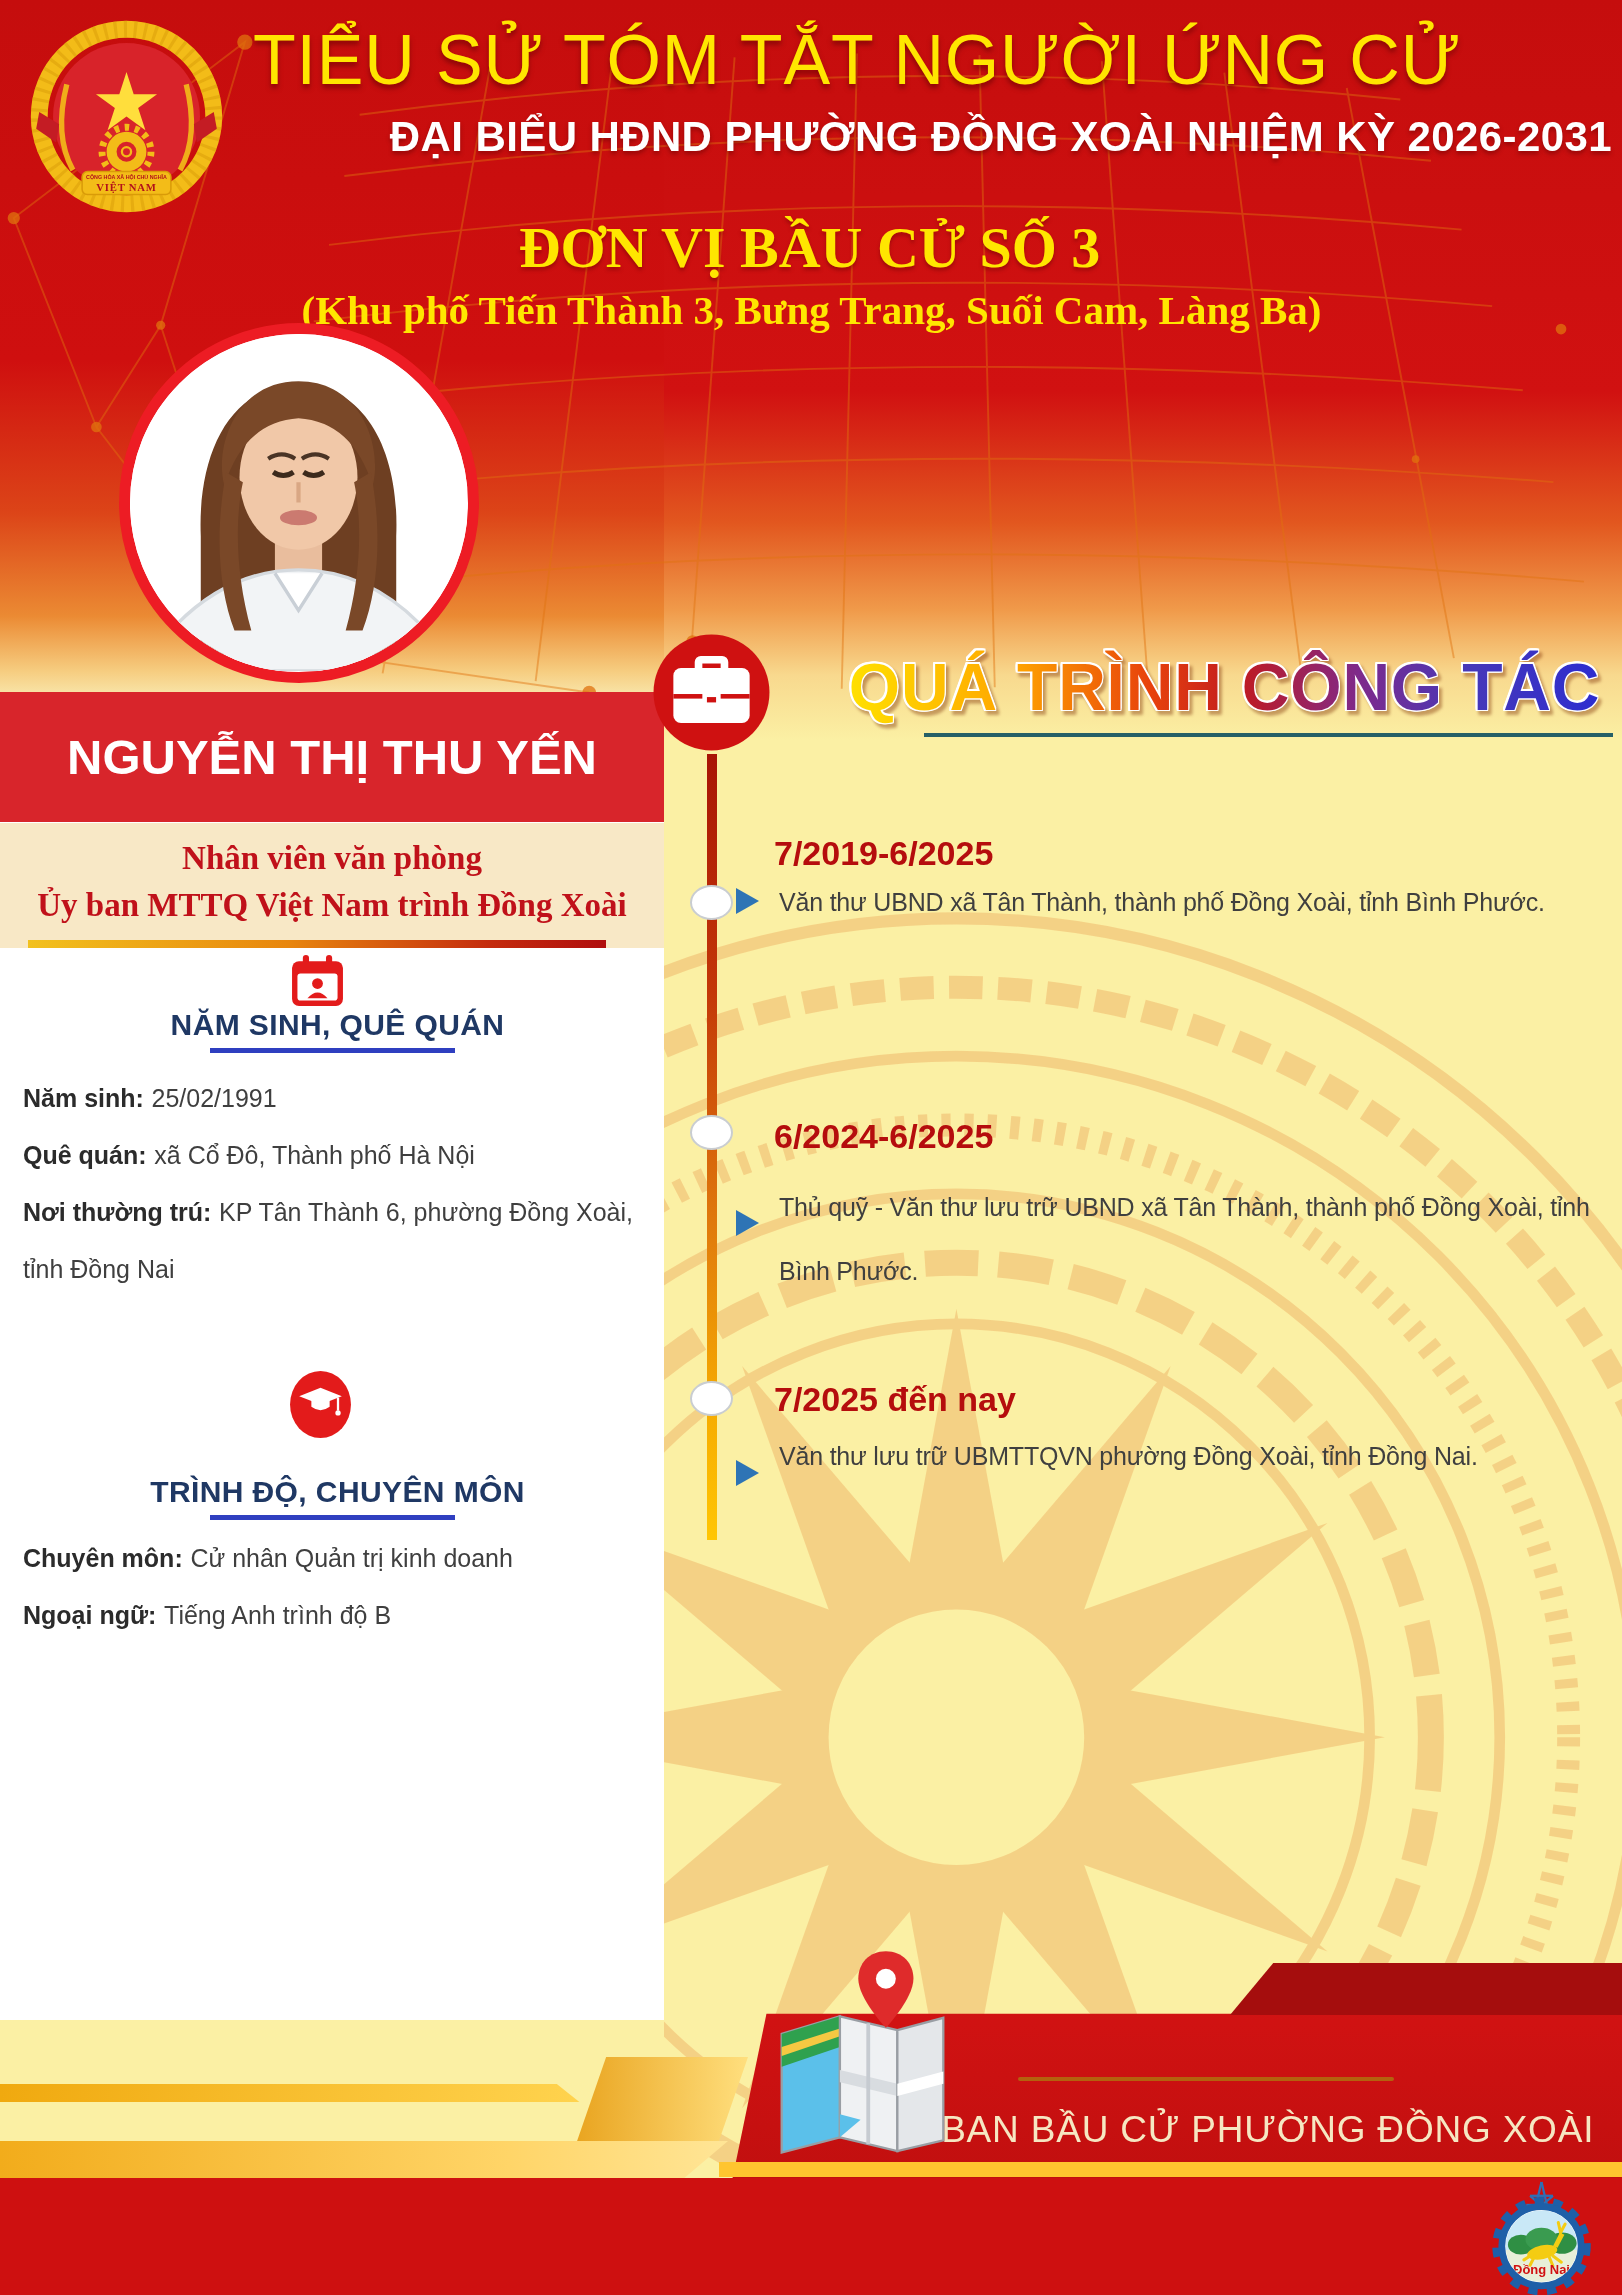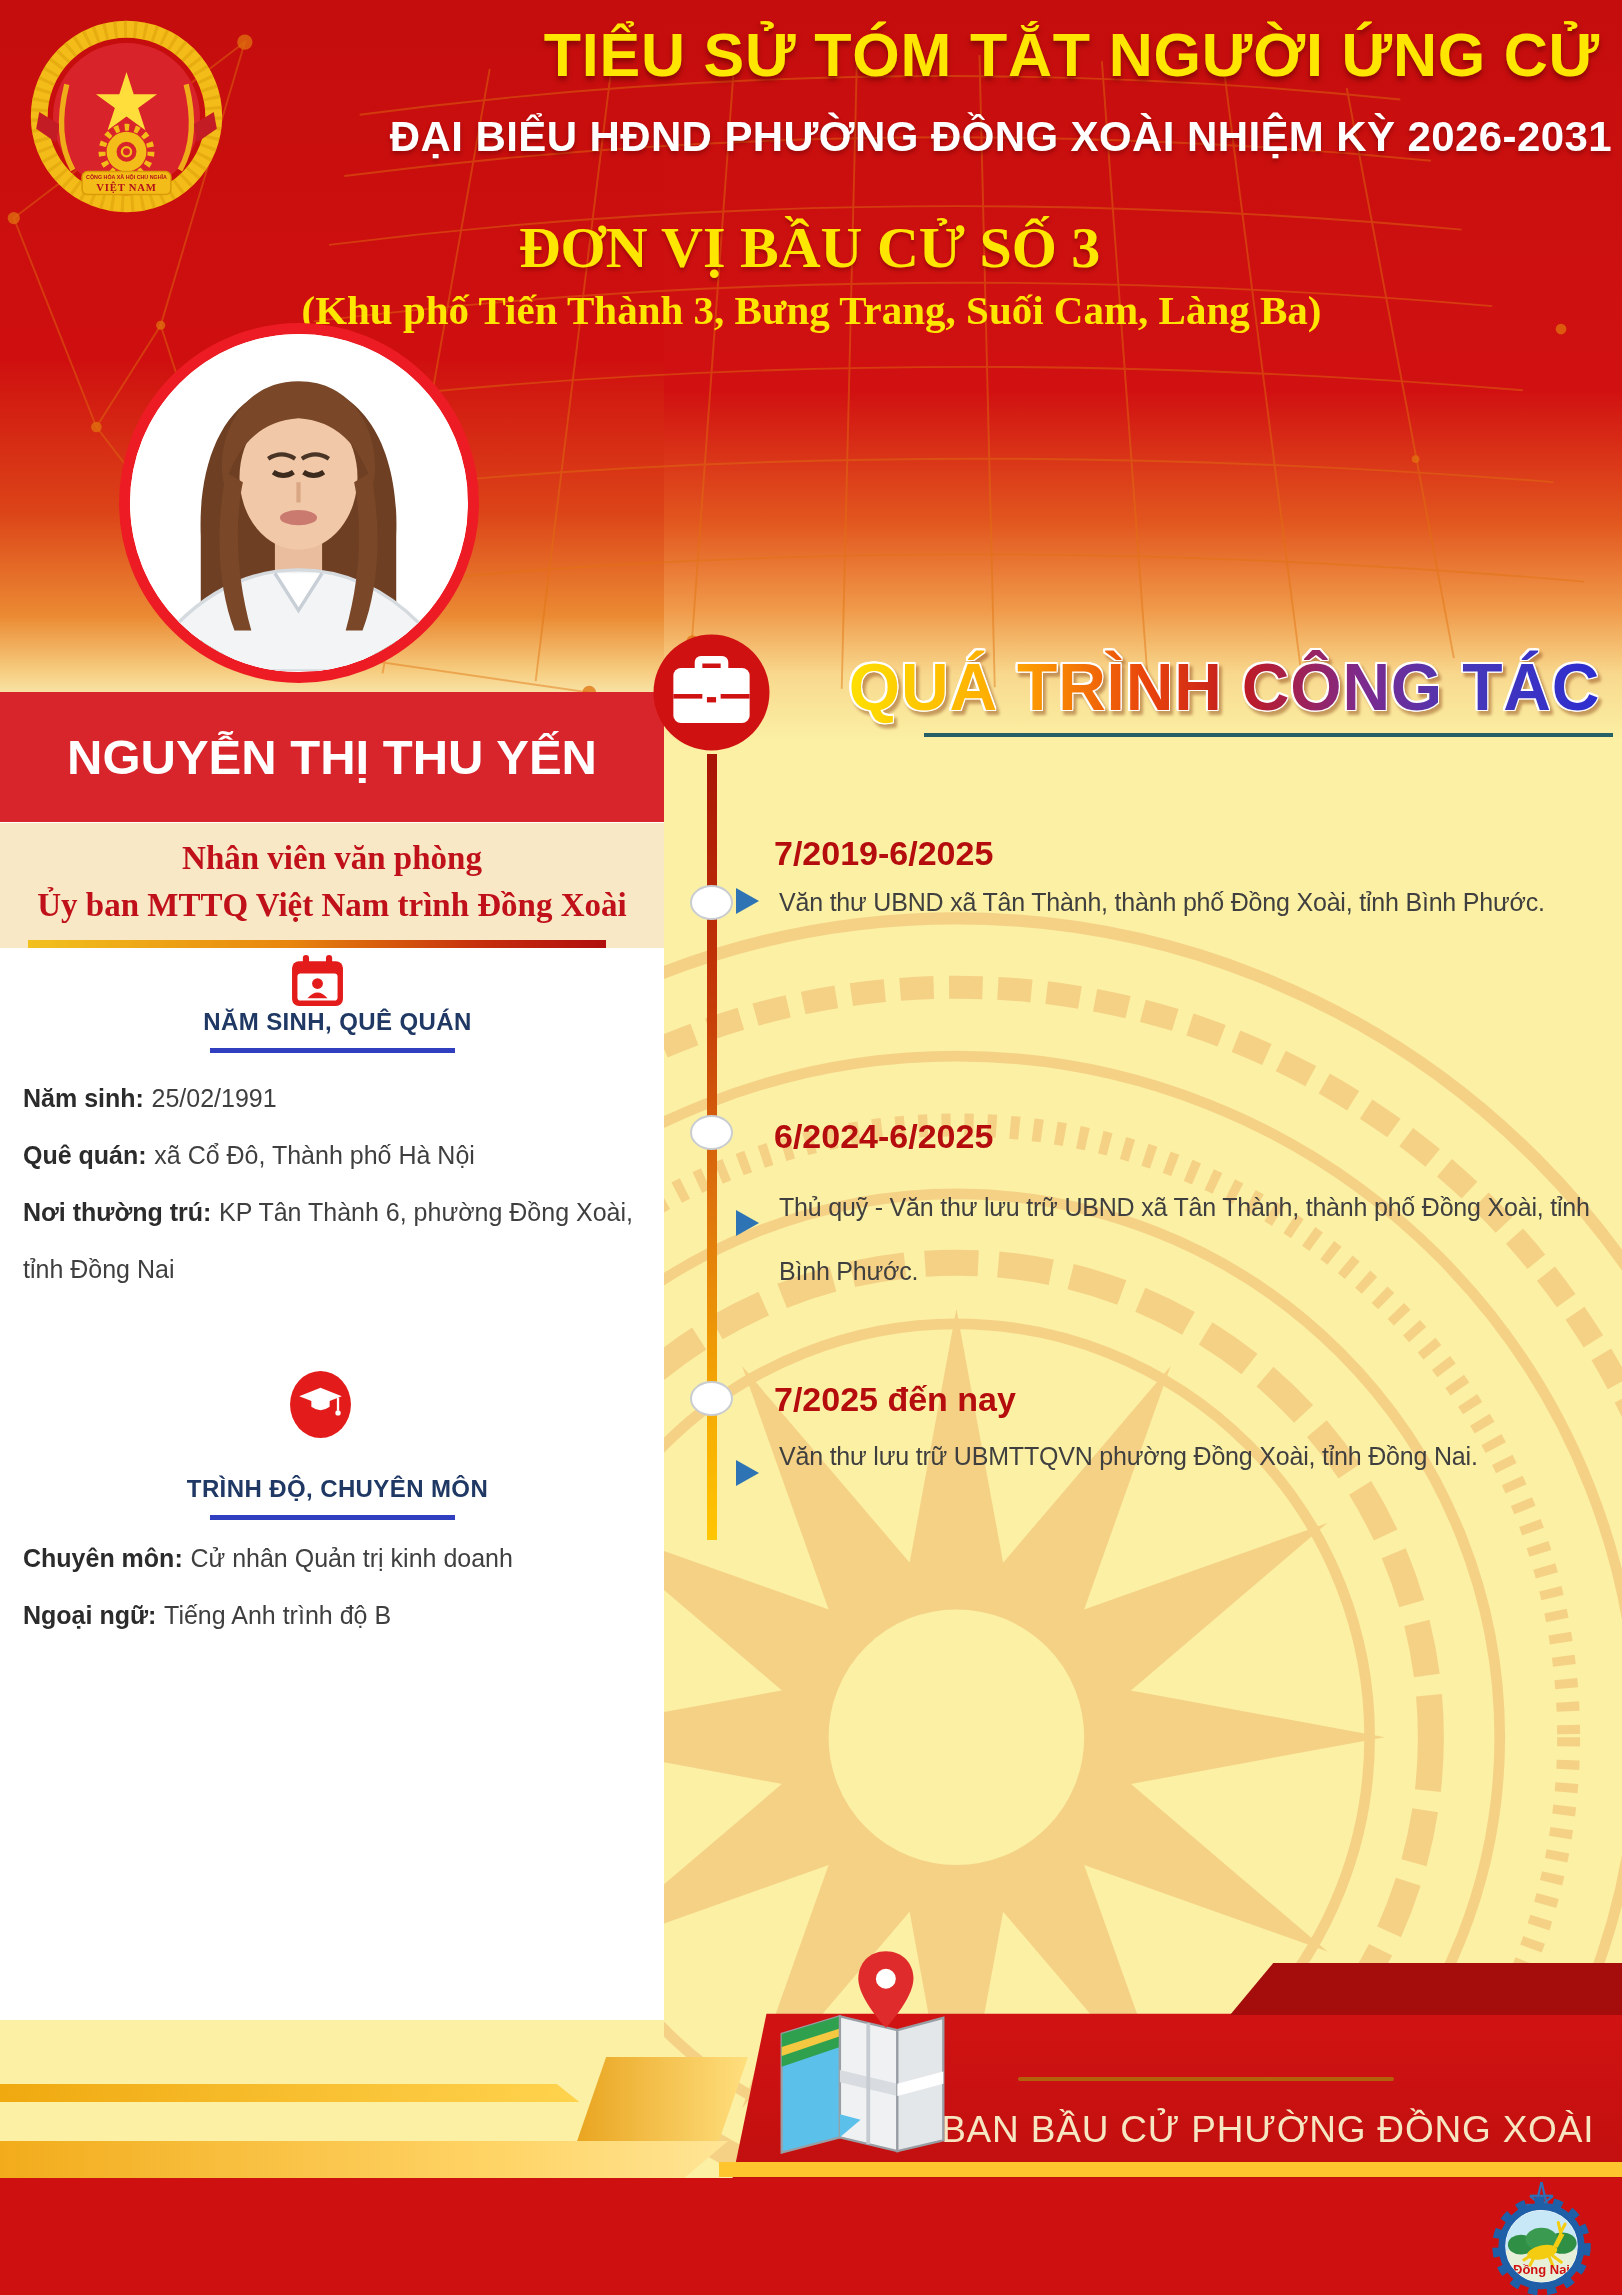--- a/index.html
+++ b/index.html
@@ -22,22 +22,22 @@
   }
   .white-panel { left:0; top:692px; width:664px; height:1328px; background:#ffffff; z-index:2; }
   .drum-svg { position:absolute; left:0; top:0; }
 
   .mesh-svg { left:0; top:0; z-index:3; pointer-events:none; }
 
   
   .emblem { left:27px; top:17px; z-index:4; }
   .header-texts { z-index:5; }
   .h-title {
-    left:253px; top:20px; width:1347px; text-align:right;
-    font-size:61px; font-weight:bold; color:var(--title-yellow,#ffe600);
+    left:253px; top:20px; width:1347px; text-align:left;
+    font-size:70px; font-weight:normal; color:var(--title-yellow,#ffe600);
     letter-spacing:0.8px; text-shadow:0 3.8px 5.4px rgba(90,0,0,.55);
   }
   .h-subtitle {
     left:265px; top:113px; width:1347px; text-align:right;
     font-size:42px; font-weight:bold; color:#ffffff; letter-spacing:0.4px;
     text-shadow:0 3.1px 4.6px rgba(90,0,0,.45);
   }
   .h-unit {
     left:0; top:214px; width:1619px; text-align:center;
     font-family:"Liberation Serif","DejaVu Serif",serif;
@@ -71,21 +71,21 @@
     text-align:center; padding-top:12.2px; }
   .position-block div {
     font-family:"Liberation Serif","DejaVu Serif",serif; font-weight:bold;
     color:#c0111a; font-size:33px; line-height:47px;
   }
   .section-divider { left:27.5px; top:940px; width:578px; height:7.7px; z-index:4;
     background:linear-gradient(90deg,#f2c11e 0%,#e8860d 45%,#c42b0d 80%,#b00e0e 100%); }
 
   .icon-box { z-index:4; }
   .sec-title { left:0; width:675px; text-align:center; z-index:4;
-    font-size:24px; font-weight:bold; color:var(--navy,#1f3864); letter-spacing:0.4px; }
+    font-size:30px; font-weight:bold; color:var(--navy,#1f3864); letter-spacing:0.4px; }
   .sec-underline { left:210px; width:245px; height:4.6px; background:var(--underline-blue,#2f3fc0); z-index:4; }
   .info-block { left:23px; width:621px; z-index:4; font-size:25px; line-height:57px; color:#3f3f3f; }
   .info-block b { color:#2b2b2b; margin-right:7.7px; }
 
   
   .career-title-wrap { left:834px; top:649px; width:781px; text-align:center; z-index:5; }
   .career-title {
     display:inline-block; font-size:66px; font-weight:bold; letter-spacing:0.8px; color:#d81f10;
     background:linear-gradient(90deg,#ffe000 0%,#ffa500 22%,#e8420c 40%,#c01a20 52%,#7e2a8c 68%,#4738b8 82%,#2d2dd0 100%);
     -webkit-background-clip:text; background-clip:text; -webkit-text-fill-color:transparent;

